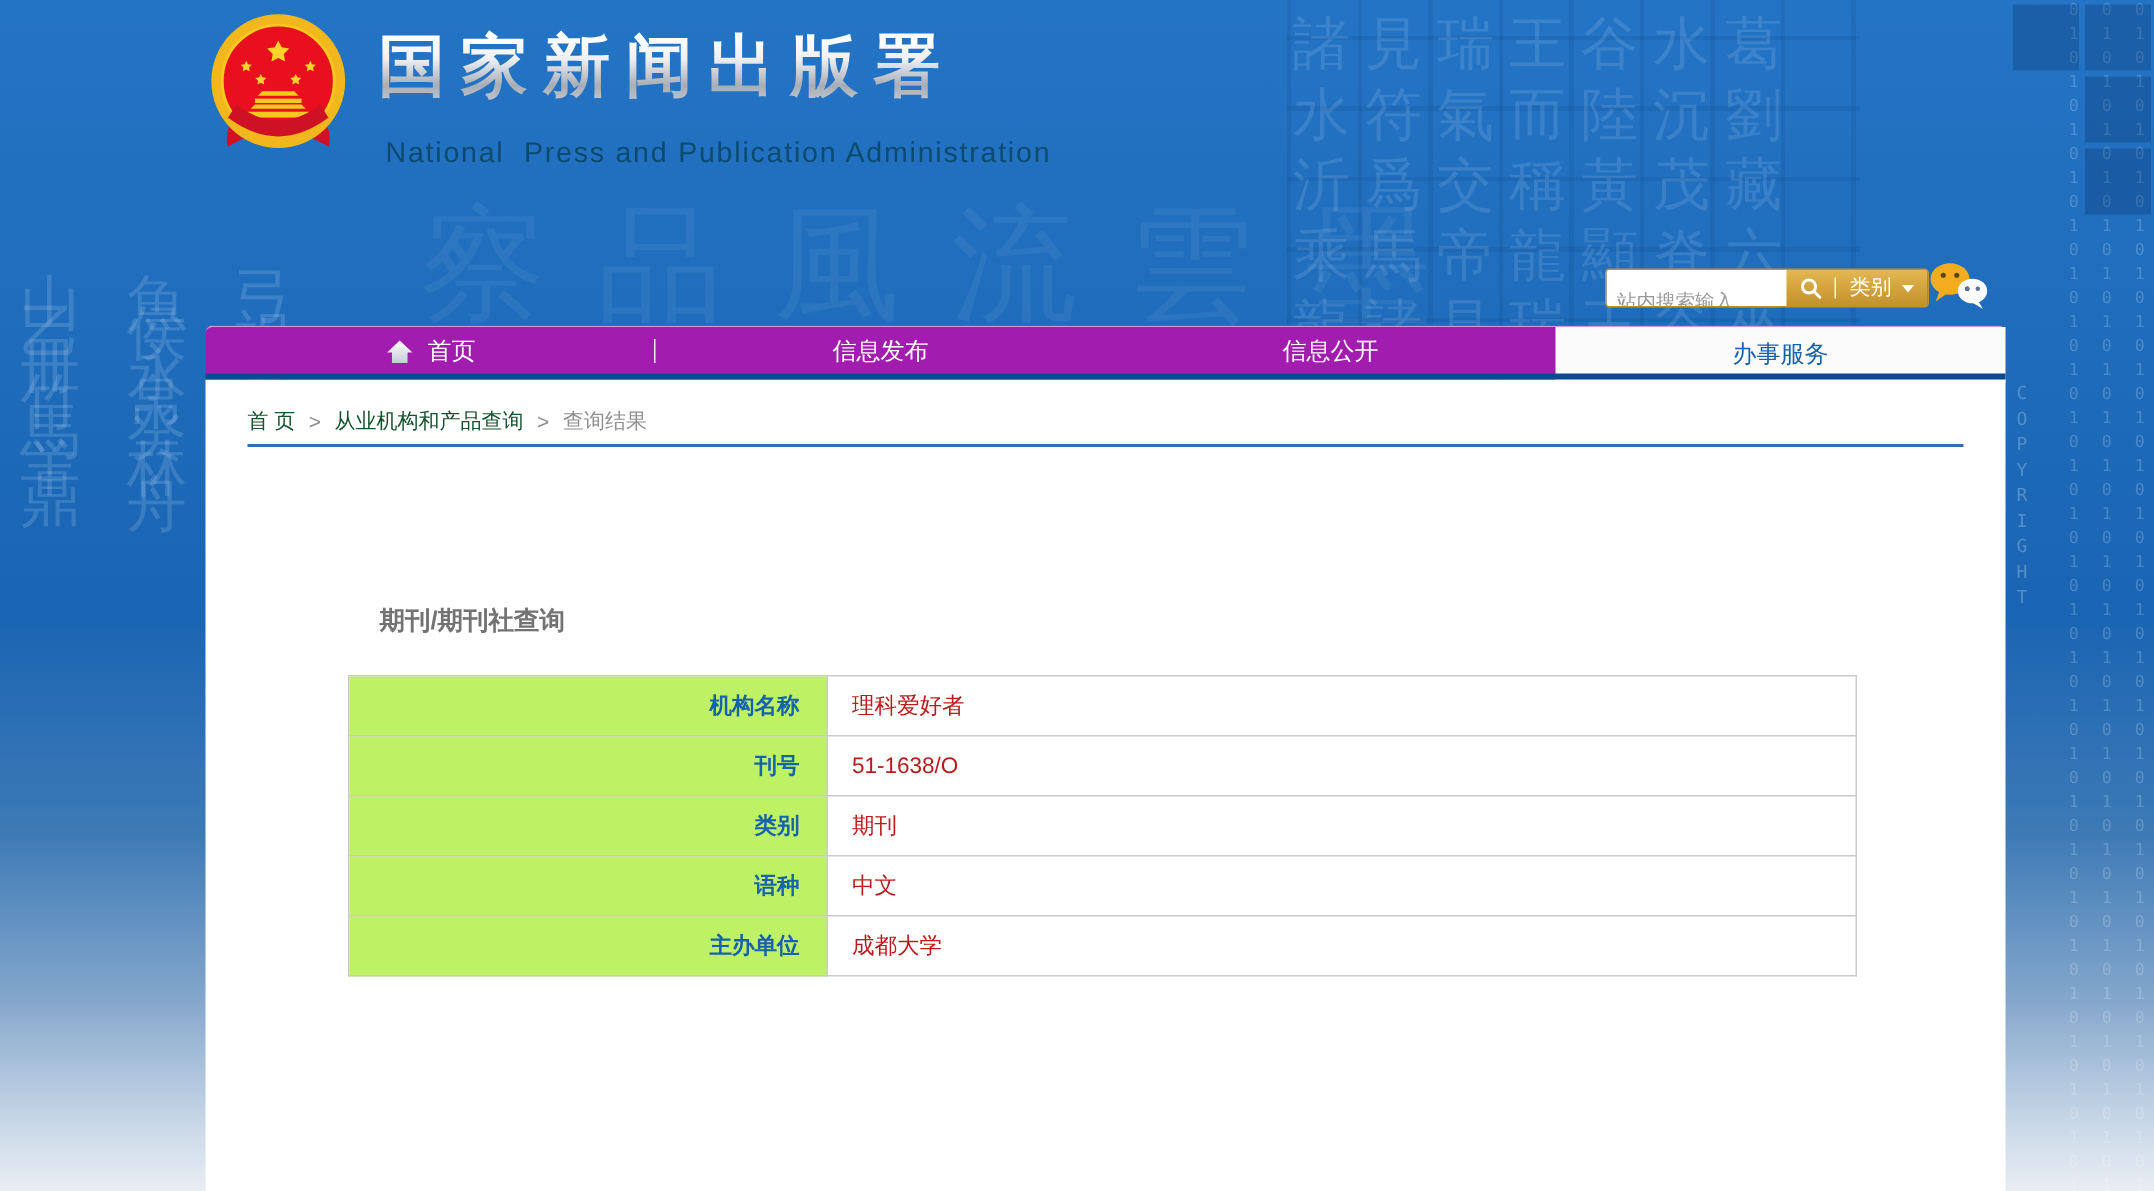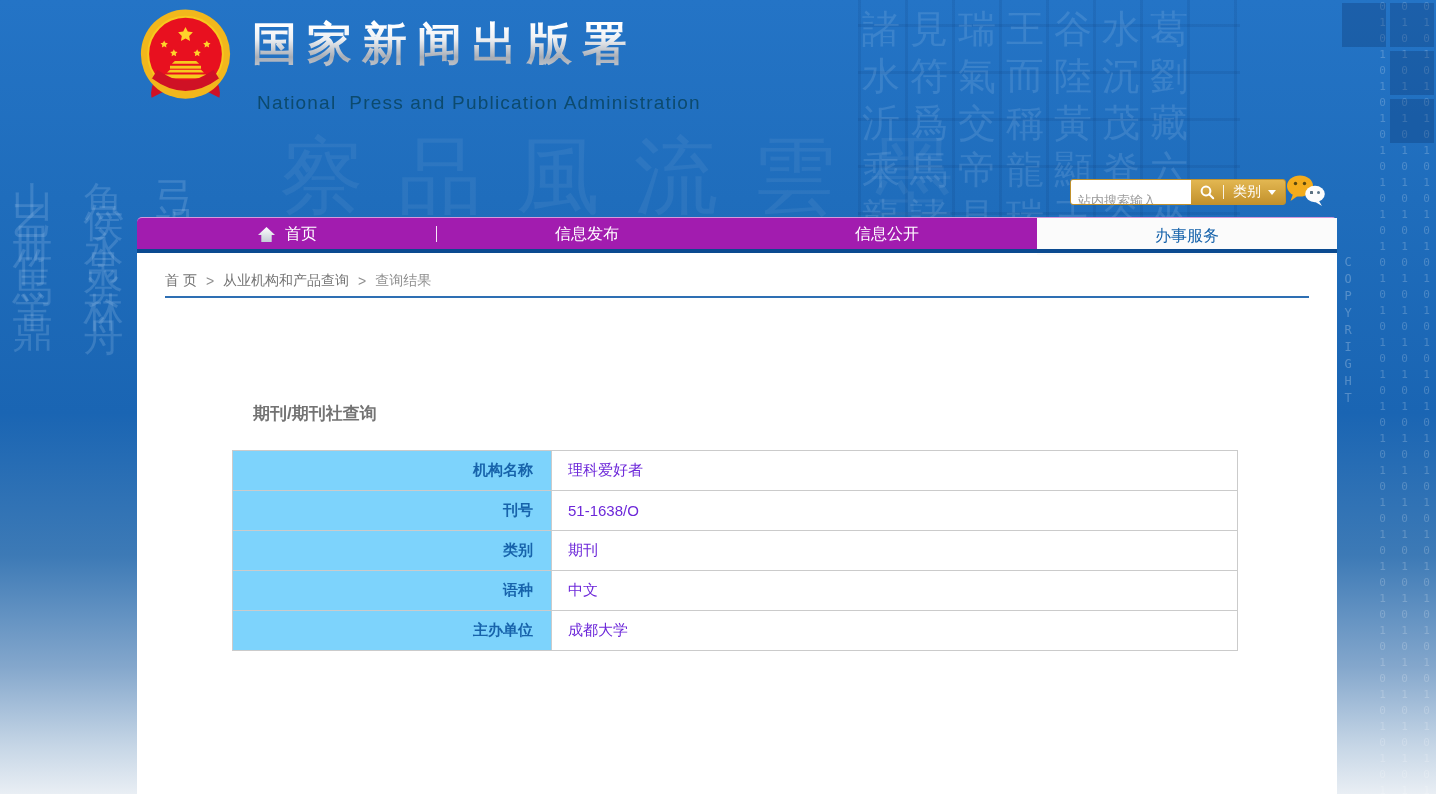--- a/index.html
+++ b/index.html
@@ -44,27 +44,27 @@
   
   .navbar{position:absolute;left:137px;top:217px;width:1200px;height:32px;background:#a21caf;
     border-top:1px solid rgba(255,255,255,.55);border-radius:5px 5px 0 0;display:flex;z-index:2;}
   .nav-strip{position:absolute;left:137px;top:249px;width:1200px;height:4px;background:#0b4a90;z-index:2;}
   .nav-item{width:300px;display:flex;align-items:center;justify-content:center;gap:9px;color:#fff;font-size:16px;position:relative;cursor:pointer;}
   .nav-item .nav-sep{position:absolute;right:0;top:8px;width:1px;height:16px;background:rgba(255,255,255,.9);}
   .nav-item.active{background:#fbfbfb;color:#1763ab;height:37px;z-index:3;}
   
   .panel{position:absolute;left:137px;top:253px;width:1200px;height:541px;background:#fff;z-index:1;}
   .breadcrumb{position:absolute;left:28px;top:19px;font-size:14px;color:#8f8f8f;display:flex;gap:9px;align-items:center;}
-  .breadcrumb a{color:#737373;text-decoration:none;cursor:pointer;}
+  .breadcrumb a{color:#14532d;text-decoration:none;cursor:pointer;}
   .bc-divider{position:absolute;left:28px;top:43px;width:1144px;height:2px;background:#2e6fb3;}
   .section-title{position:absolute;left:116px;top:149px;font-size:17px;font-weight:bold;color:#737373;}
   .record-table{position:absolute;left:95px;top:197px;width:1006px;border-collapse:collapse;table-layout:fixed;}
   .record-table th,.record-table td{border:1px solid #cbcbcb;height:39px;font-size:15px;}
-  .record-table th{width:300px;background:#7dd3fc;color:#1763ab;font-weight:bold;text-align:right;padding:0 18px 0 0;margin-left:29px;}
-  .record-table td{padding:0 0 0 16px;color:#6d28d9;text-align:left;font-weight:normal;}
+  .record-table th{width:300px;background:#bef264;color:#1763ab;font-weight:bold;text-align:right;padding:0 18px 0 0;margin-left:29px;}
+  .record-table td{padding:0 0 0 16px;color:#b91c1c;text-align:left;font-weight:normal;}
 </style>
 </head>
 <body>
 
 <div class="deco deco-left">
   <span>山乙冊竹馬羊鼎</span>
   <span>魚侯永帛癸林舟</span>
   <span>弓祝它戊己豕虫</span>
 </div>
 <div class="deco deco-cursive">察品風流雲墨</div>

